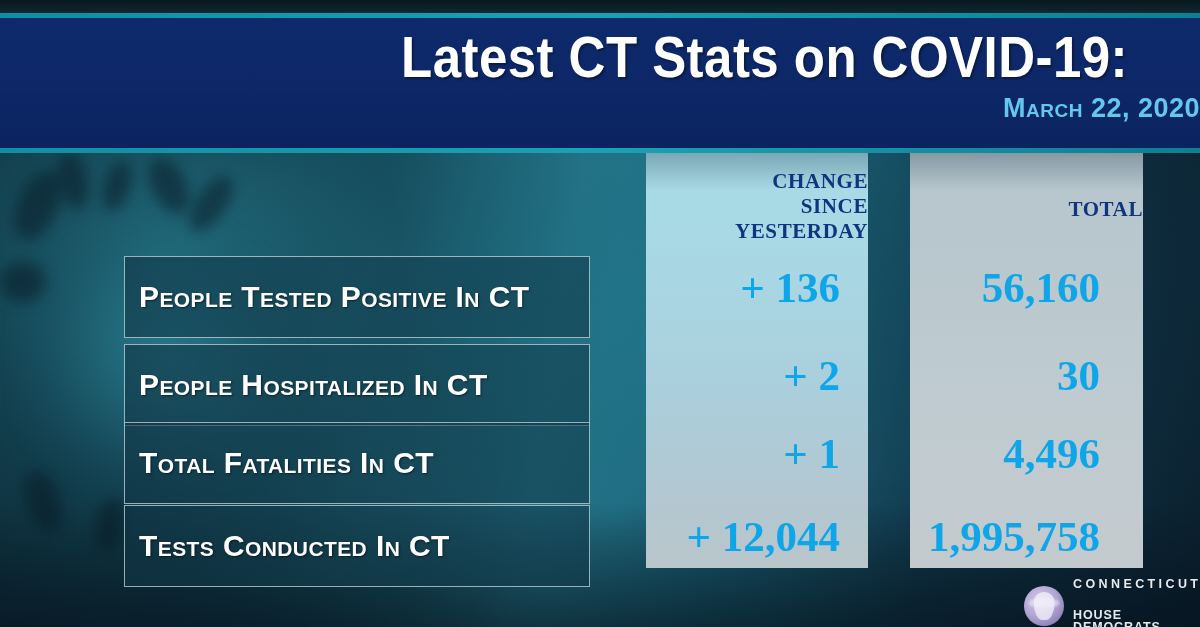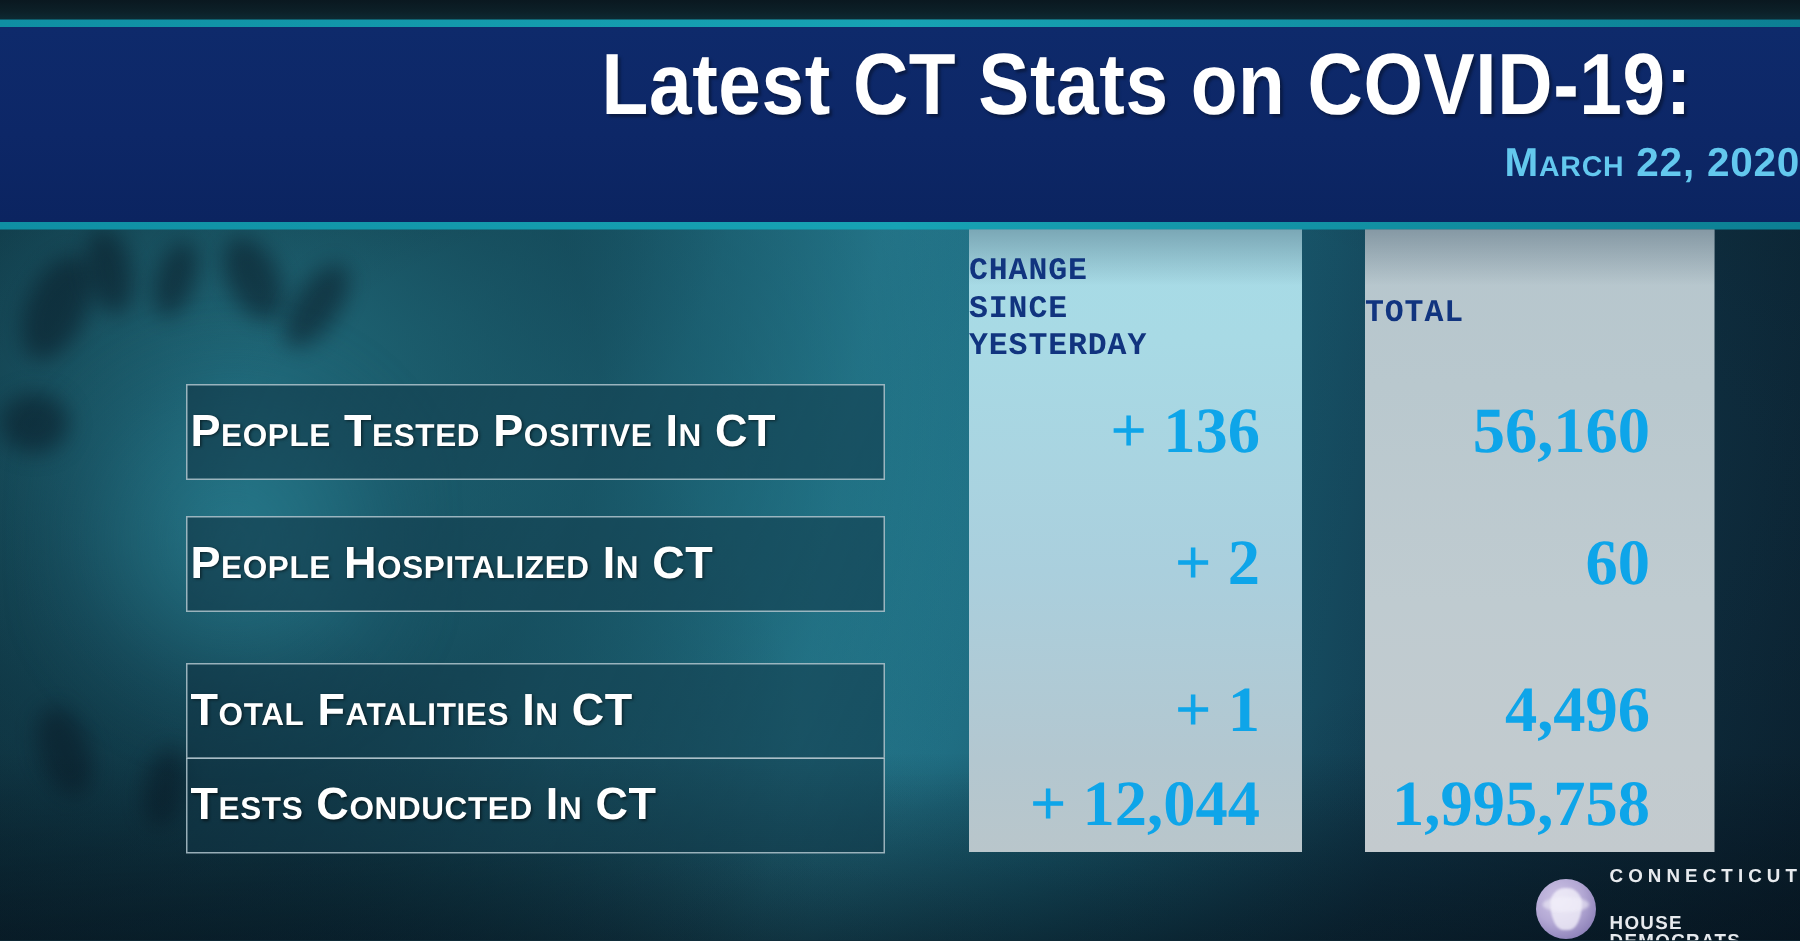--- a/index.html
+++ b/index.html
@@ -127,52 +127,52 @@
     position: absolute;
     inset: 0;
     background: linear-gradient(180deg, rgba(20,48,70,0.30) 0%, rgba(20,48,70,0) 9%);
     pointer-events: none;
   }
 
   .col-head {
     position: absolute;
     top: 16px;
     width: 100%;
-    text-align: left;
-    font-family: Liberation Mono, monospace;
+    text-align: right;
+    font-family: Liberation Serif, serif;
     font-weight: bold;
     font-size: 21px;
     line-height: 25px;
     letter-spacing: 0.6px;
     color: #11347f;
   }
   .col-head-total { top: 44px; }
 
   
   .row {
     position: absolute;
     left: 0;
     width: 1200px;
     height: 64px;
   }
   .row-0 { top: 256px; }
   .row-1 { top: 344px; text-decoration: underline; }
-  .row-2 { top: 422px; margin-top: 20px; }
+  .row-2 { top: 422px; }
   .row-3 { top: 505px; }
 
   .row-label {
     position: absolute;
     left: 124px;
     width: 466px;
-    height: 64px;
+    height: 82px;
     border: 1px solid rgba(205,222,228,0.72);
     background: linear-gradient(115deg, rgba(16,52,68,0.62) 0%, rgba(20,64,80,0.52) 50%, rgba(16,56,72,0.58) 100%);
     display: flex;
     align-items: center;
-    padding-left: 2px;
+    padding-left: 14px;
   }
   .row-label span {
     font-family: "Liberation Sans", sans-serif;
     font-weight: bold;
     font-size: 30px;
     line-height: 34px;
     letter-spacing: 0.4px;
     color: #ffffff;
     font-variant: small-caps;
     text-shadow: 1px 1px 2px rgba(0,0,0,0.5);
@@ -296,21 +296,21 @@
     </div>
     <div class="cell-value cell-change">+ 136</div>
     <div class="cell-value cell-total">56,160</div>
   </div>
 
   <div class="row row-1">
     <div class="row-label">
       <span>People Hospitalized In CT</span>
     </div>
     <div class="cell-value cell-change">+ 2</div>
-    <div class="cell-value cell-total">60</div>
+    <div class="cell-value cell-total">30</div>
   </div>
 
   <div class="row row-2">
     <div class="row-label">
       <span>Total Fatalities In CT</span>
     </div>
     <div class="cell-value cell-change">+ 1</div>
     <div class="cell-value cell-total">4,496</div>
   </div>
 

